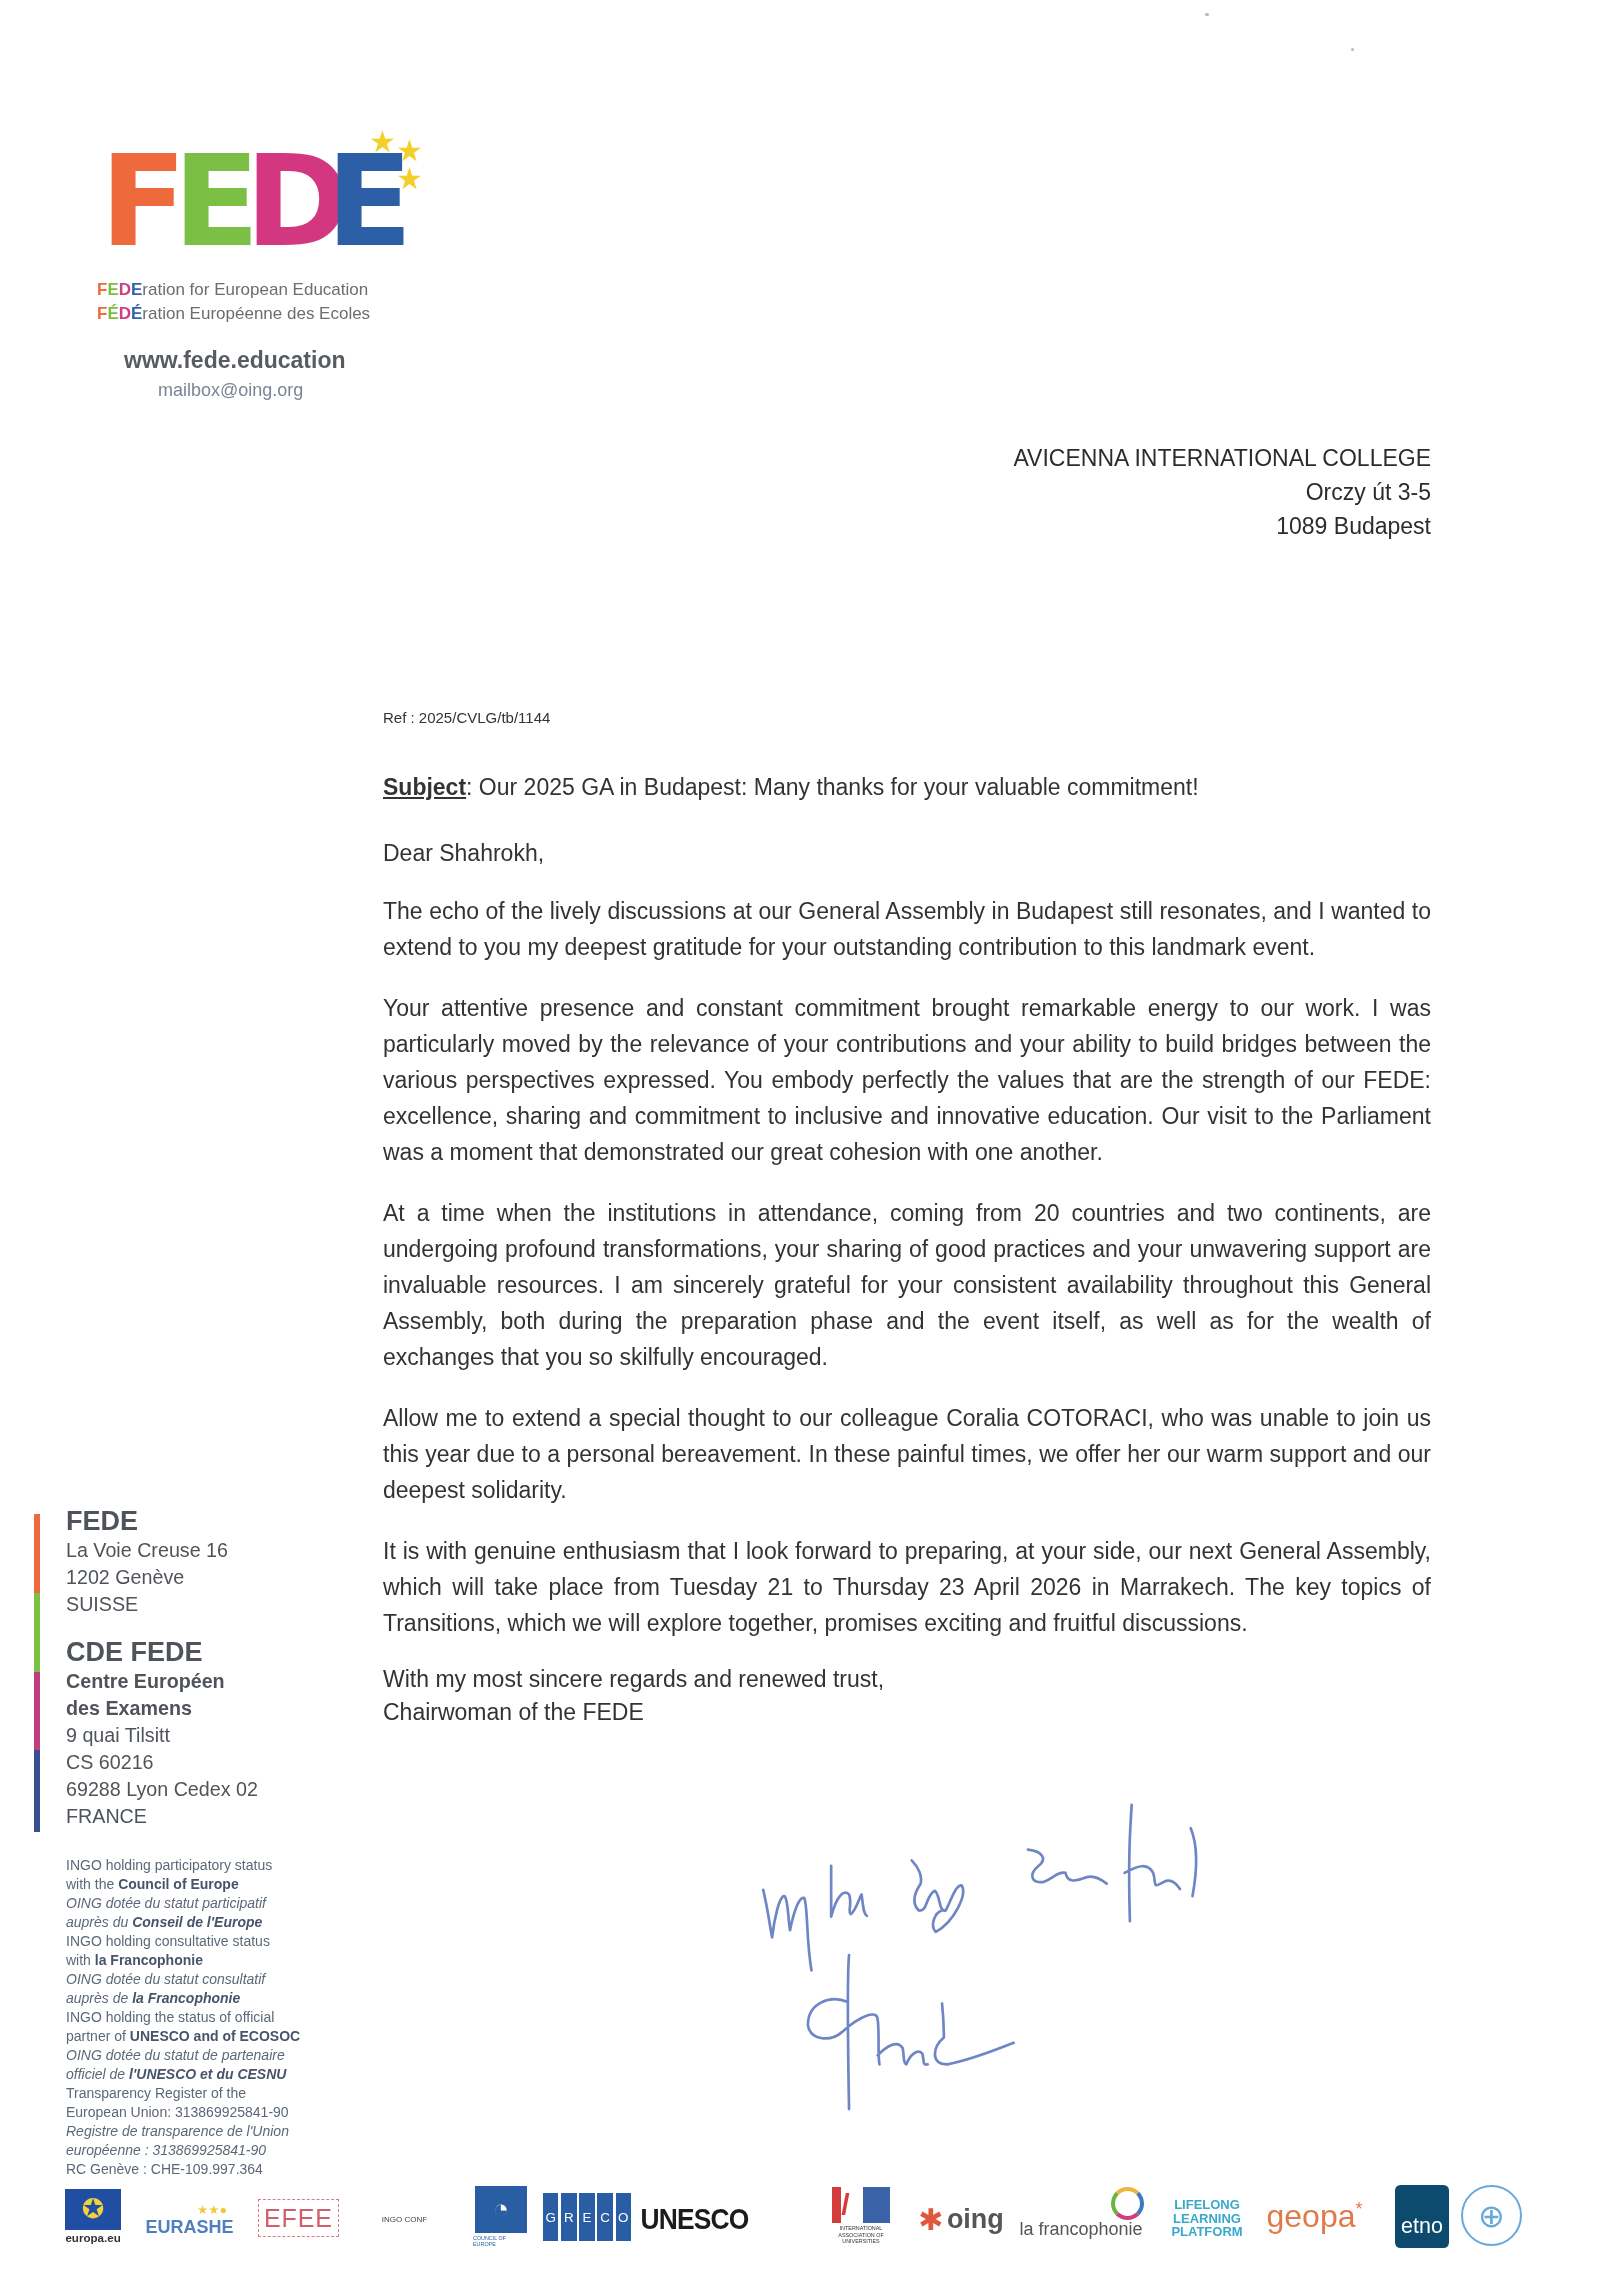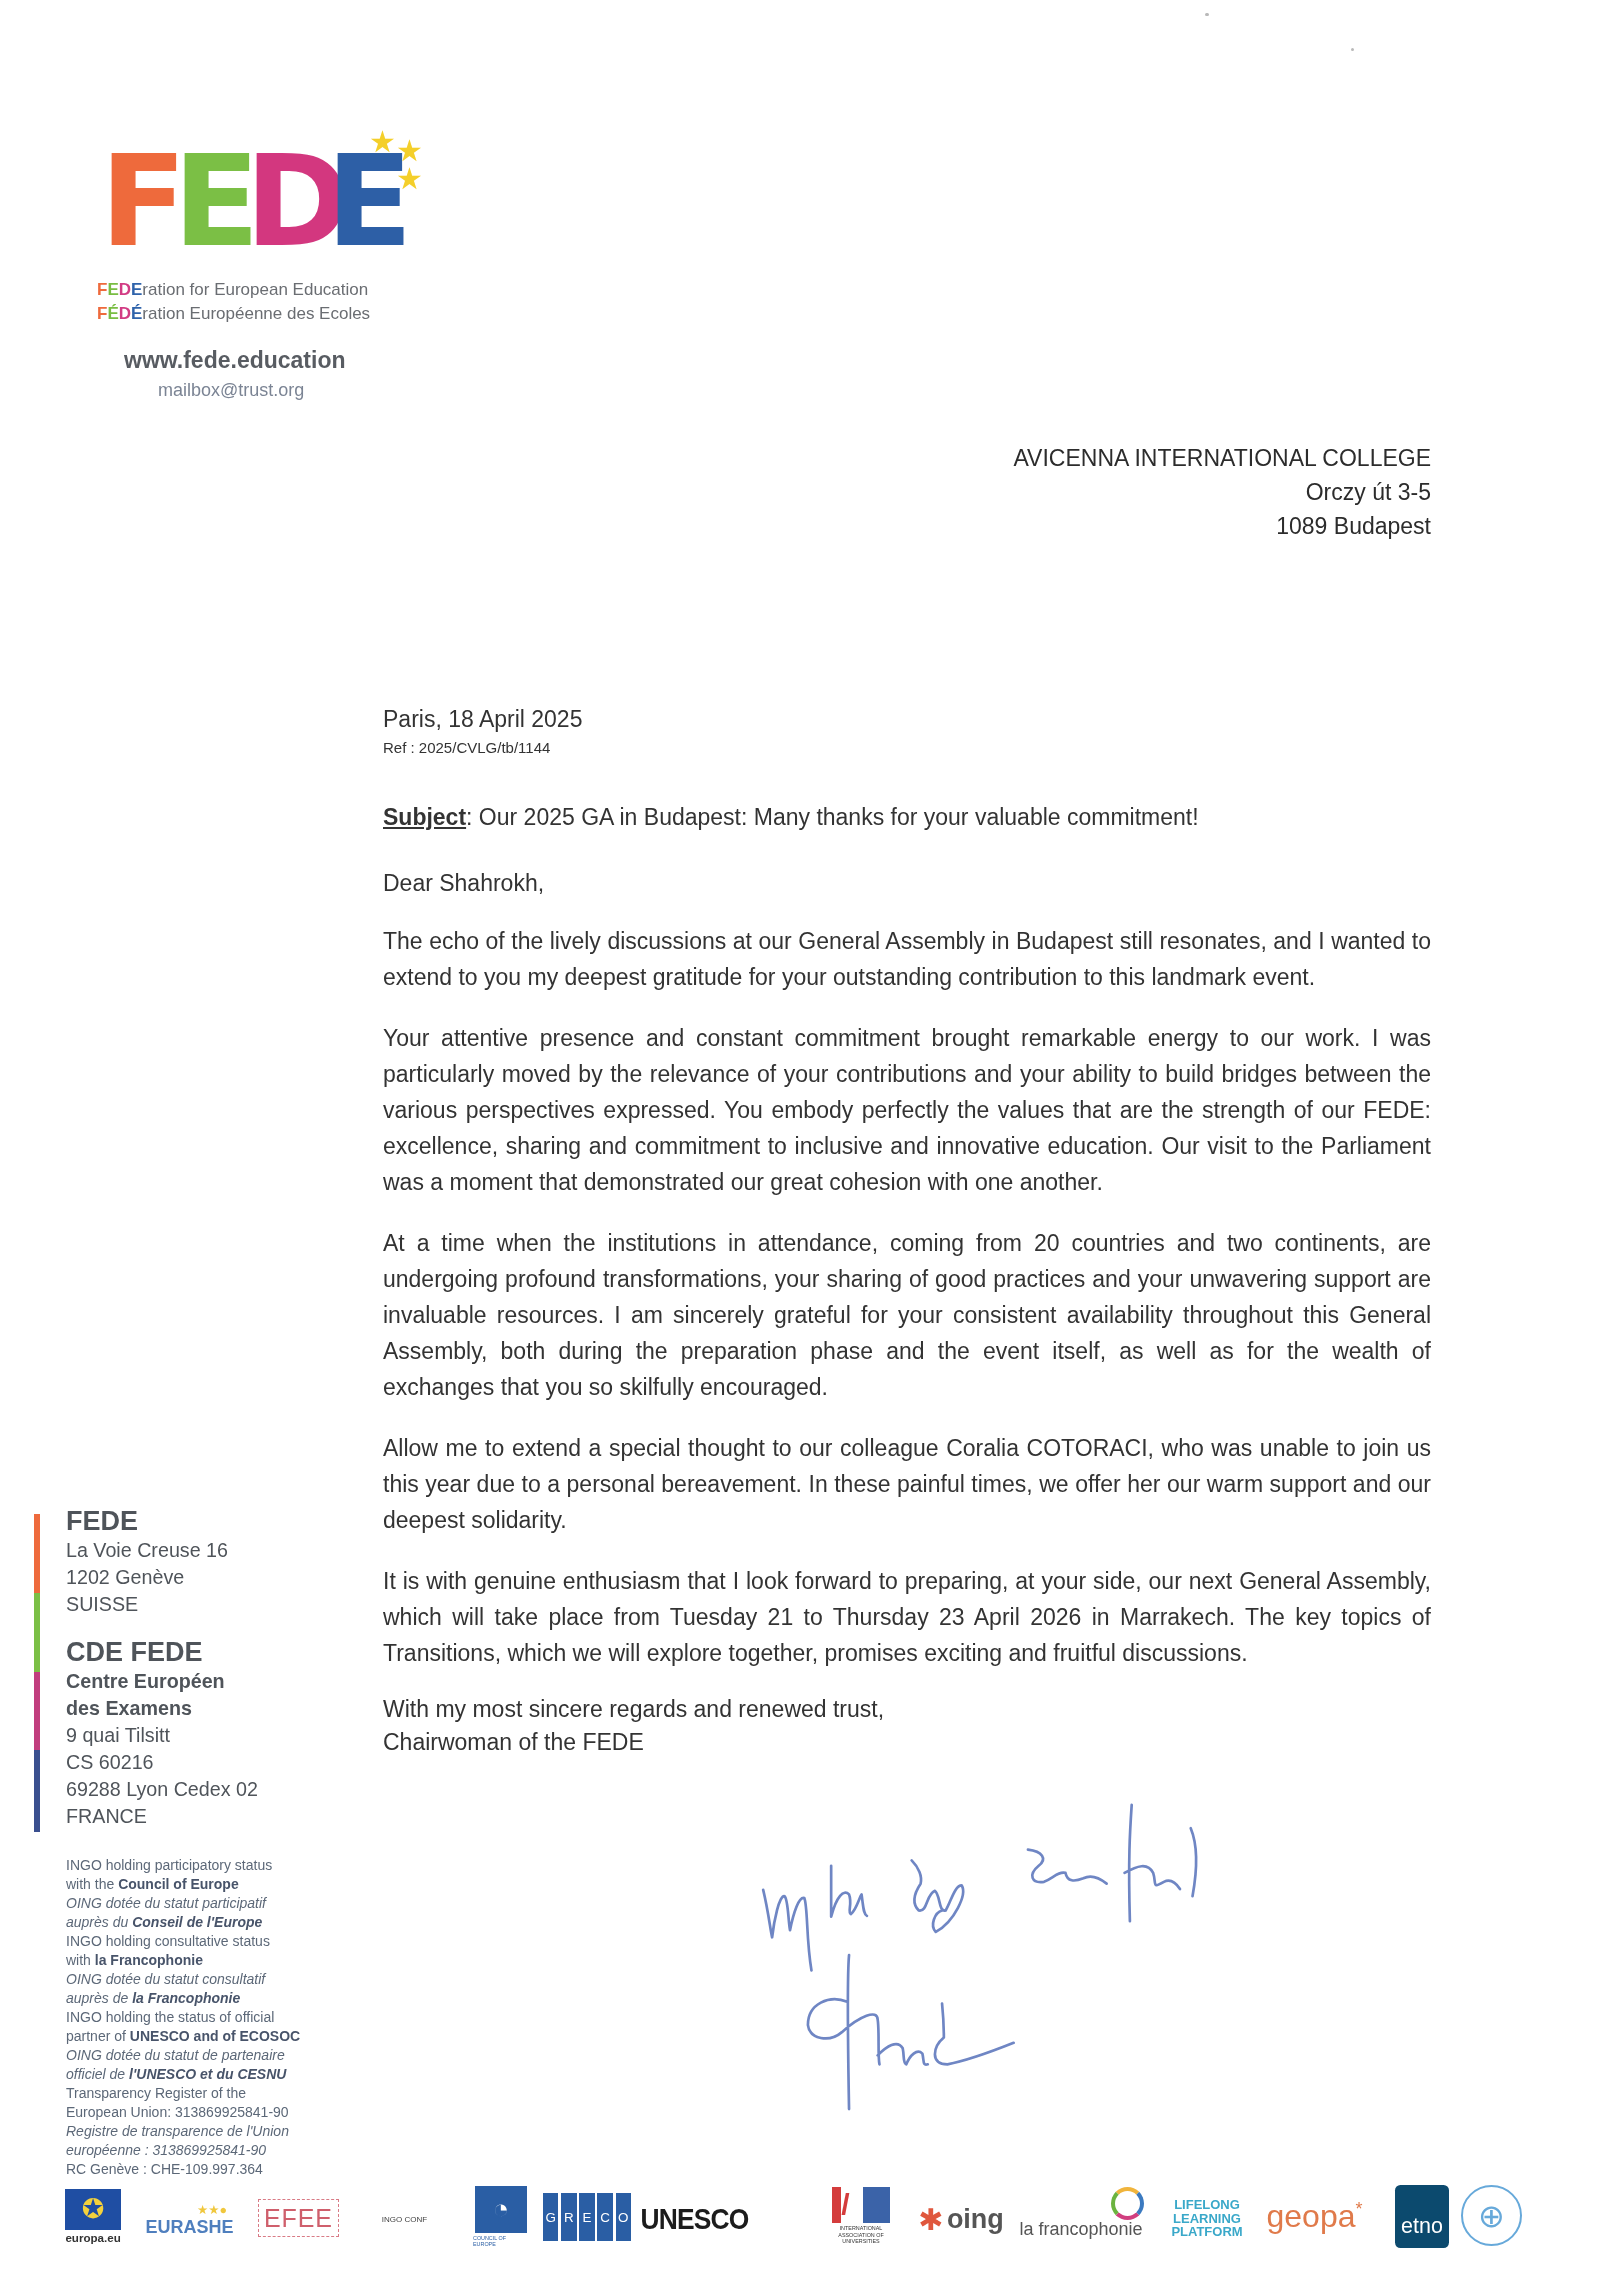--- a/index.html
+++ b/index.html
@@ -75,30 +75,29 @@
 
 <div id="tagline" class="abs">
   <div>
     <span class="hl-o">F</span><span class="hl-g">E</span><span class="hl-p">D</span><span class="hl-b">E</span><span>ration for European Education</span>
   </div>
   <div>
     <span class="hl-o">F</span><span class="hl-g">É</span><span class="hl-p">D</span><span class="hl-b">É</span><span>ration Européenne des Ecoles</span>
   </div>
 </div>
 <div id="website" class="abs">www.fede.education</div>
-<div id="mailbox" class="abs">mailbox@trust.org</div>
+<div id="mailbox" class="abs">mailbox@oing.org</div>
 
 <div id="recipient" class="abs">
   <div>AVICENNA INTERNATIONAL COLLEGE</div>
   <div>Orczy út 3-5</div>
   <div>1089 Budapest</div>
 </div>
 
 <div id="letter" class="abs">
-  <div id="date-line">Paris, 18 April 2025</div>
   <div id="ref-line">Ref : 2025/CVLG/tb/1144</div>
   <div id="subject">
     <span class="label">Subject</span><span>: Our 2025 GA in Budapest: Many thanks for your valuable commitment!</span>
   </div>
   <div id="salutation">Dear Shahrokh,</div>
   <p class="para" style="margin-bottom:0">The echo of the lively discussions at our General Assembly in Budapest still resonates, and I wanted to extend to you my deepest gratitude for your outstanding contribution to this landmark event.</p>
   <p class="para" style="margin-bottom:0">Your attentive presence and constant commitment brought remarkable energy to our work. I was particularly moved by the relevance of your contributions and your ability to build bridges between the various perspectives expressed. You embody perfectly the values that are the strength of our FEDE: excellence, sharing and commitment to inclusive and innovative education. Our visit to the Parliament was a moment that demonstrated our great cohesion with one another.</p>
   <p class="para" style="margin-bottom:0">At a time when the institutions in attendance, coming from 20 countries and two continents, are undergoing profound transformations, your sharing of good practices and your unwavering support are invaluable resources. I am sincerely grateful for your consistent availability throughout this General Assembly, both during the preparation phase and the event itself, as well as for the wealth of exchanges that you so skilfully encouraged.</p>
   <p class="para" style="margin-bottom:0">Allow me to extend a special thought to our colleague Coralia COTORACI, who was unable to join us this year due to a personal bereavement. In these painful times, we offer her our warm support and our deepest solidarity.</p>
   <p class="para" style="margin-bottom:0">It is with genuine enthusiasm that I look forward to preparing, at your side, our next General Assembly, which will take place from Tuesday 21 to Thursday 23 April 2026 in Marrakech. The key topics of Transitions, which we will explore together, promises exciting and fruitful discussions.</p>

